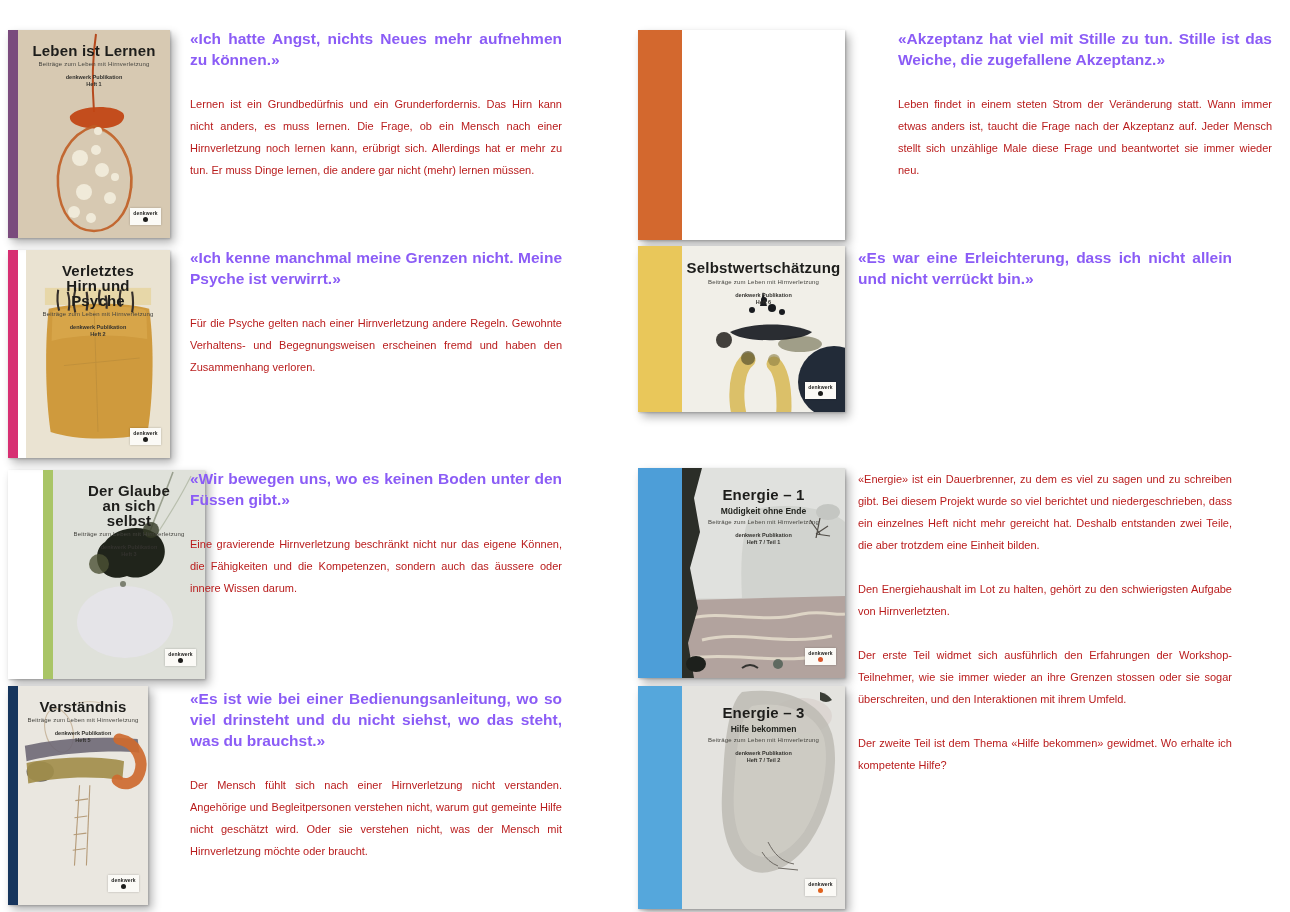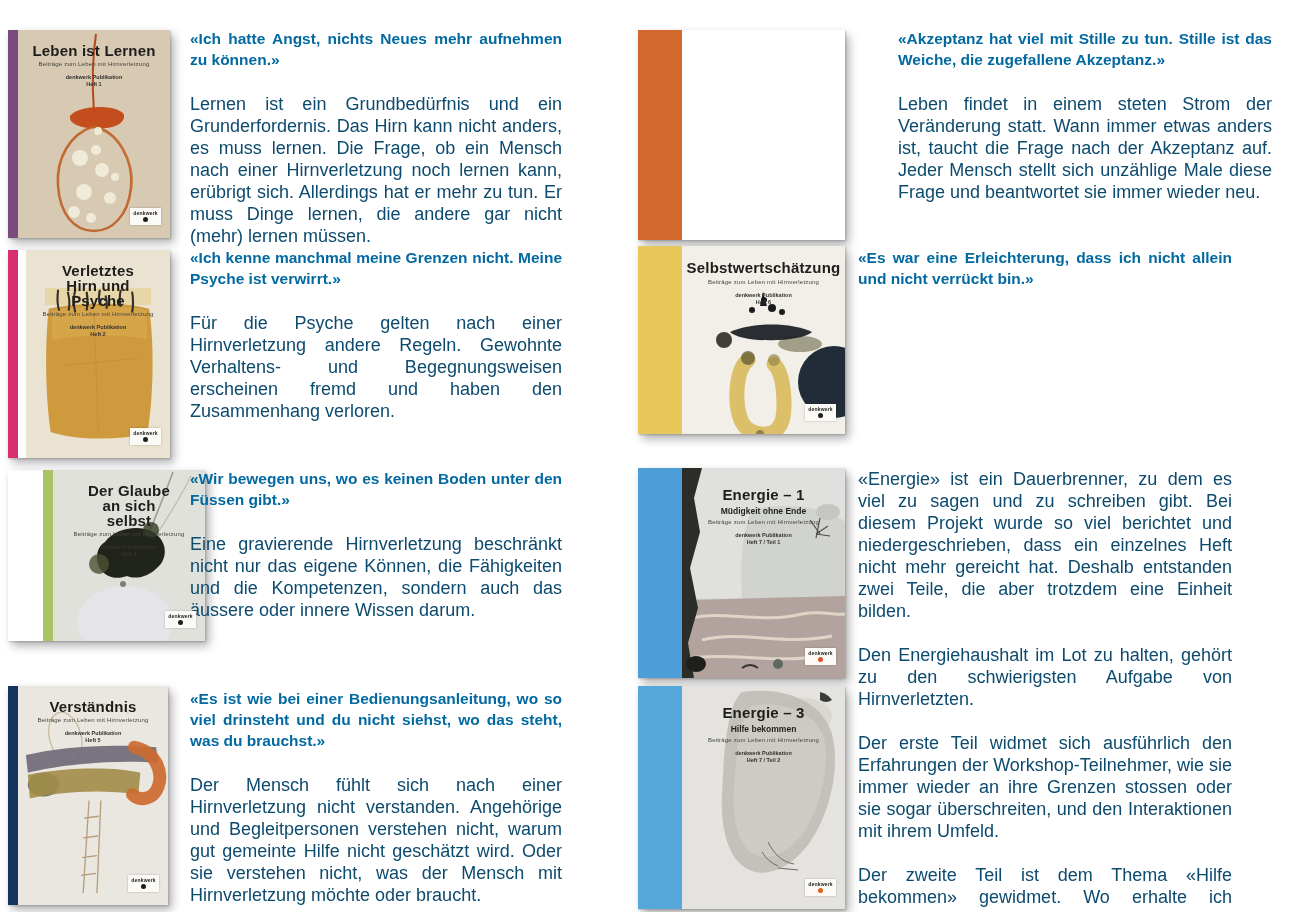--- a/index.html
+++ b/index.html
@@ -17,22 +17,22 @@
   .cover-sub-bold{font-weight:bold;color:#22241f;font-size:8.5px;margin-top:3px;}
   .cover-subtitle{font-size:6px;color:#45443f;margin-top:3px;letter-spacing:.2px;}
   .cover-pub{font-size:5.5px;font-weight:bold;color:#33322e;margin-top:7px;line-height:7px;}
   .cover-edition{font-size:5.5px;font-weight:bold;color:#33322e;line-height:7px;}
   .logo{position:absolute;right:9px;bottom:13px;width:31px;height:17px;background:#fbfaf6;z-index:2;
         display:flex;flex-direction:column;align-items:center;justify-content:center;gap:1px;
         box-shadow:0 0 2px rgba(0,0,0,.25);}
   .logo-text{font-size:5px;font-weight:bold;color:#1c1c1a;line-height:5px;letter-spacing:.2px;}
   .logo-dot{width:5px;height:5px;border-radius:50%;}
   .txt{position:absolute;}
-  .quote{font-weight:bold;color:#0369a1;font-size:15.5px;line-height:21px;text-align:justify;margin:0 0 23px 0;}
-  .para{color:#0c4a6e;font-size:18px;line-height:22px;text-align:justify;margin:0 0 22px 0;}
+  .quote{font-weight:bold;color:#8b5cf6;font-size:15.5px;line-height:21px;text-align:justify;margin:0 0 23px 0;}
+  .para{color:#b91c1c;font-size:11px;line-height:22px;text-align:justify;margin:0 0 22px 0;}
 </style>
 </head>
 <body>
 
 <div class="cover covL" style="left:8px;top:30px;width:162px;height:208px;">
   <div class="stripe" style="width: 10px; background-color: rgb(122, 75, 125);"></div>
   <div class="paper" style="background-color: rgb(215, 201, 178);">
     <svg class="art" viewBox="0 0 152 208">
       <path d="M78 4 C74 30 74 55 76 82" stroke="#b5491d" stroke-width="2" fill="none"></path>
       <path d="M52 86 C60 75 96 74 105 83 C109 89 102 97 88 98 C70 100 50 96 52 86 Z" fill="#c24715" opacity="0.95"></path>
@@ -91,21 +91,21 @@
       <div class="cover-pub">denkwerk Publikation</div>
       <div class="cover-edition">Heft 2</div>
     </div>
     <div class="logo">
       <span class="logo-text">denkwerk</span>
       <span class="logo-dot" style="background-color: rgb(29, 29, 27);"></span>
     </div>
   </div>
 </div>
 
-<div class="cover covL" style="left:8px;top:470px;width:162px;height:171px;padding-left:35px;">
+<div class="cover covL" style="left:8px;top:470px;width:162px;height:209px;padding-left:35px;">
   <div class="stripe" style="width: 10px; background-color: rgb(169, 197, 102);"></div>
   <div class="paper" style="background-color: rgb(223, 225, 218);">
     <svg class="art" viewBox="0 0 152 205">
       <ellipse cx="72" cy="152" rx="48" ry="36" fill="#e7e4ec" opacity="0.75"></ellipse>
       <path d="M96 64 C104 42 112 24 120 2" stroke="#9aa08f" stroke-width="1.6" fill="none"></path>
       <path d="M100 70 C112 52 126 30 138 6" stroke="#b9bfae" stroke-width="1.2" fill="none"></path>
       <path d="M52 72 C62 58 86 54 100 62 C114 70 116 88 104 98 C96 106 84 110 74 106 C58 112 44 102 44 88 C44 80 47 75 52 72 Z" fill="#20241b"></path>
       <circle cx="46" cy="94" r="10" fill="#4c5134" opacity="0.8"></circle>
       <circle cx="98" cy="60" r="8" fill="#333a26" opacity="0.8"></circle>
       <circle cx="70" cy="114" r="3" fill="#3a3f2c" opacity="0.6"></circle>
@@ -116,21 +116,21 @@
       <div class="cover-pub">denkwerk Publikation</div>
       <div class="cover-edition">Heft 3</div>
     </div>
     <div class="logo">
       <span class="logo-text">denkwerk</span>
       <span class="logo-dot" style="background-color: rgb(29, 29, 27);"></span>
     </div>
   </div>
 </div>
 
-<div class="cover covL" style="left:8px;top:686px;width:160px;height:219px;">
+<div class="cover covL" style="left:8px;top:686px;width:140px;height:219px;">
   <div class="stripe" style="width: 10px; background-color: rgb(22, 53, 93);"></div>
   <div class="paper" style="background-color: rgb(234, 231, 224);">
     <svg class="art" viewBox="0 0 152 219">
       <ellipse cx="48" cy="52" rx="16" ry="26" transform="rotate(-15 48 52)" stroke="#c9b8a0" stroke-width="1.3" fill="none"></ellipse>
       <path d="M60 24 C80 14 100 18 112 28" stroke="#cfc2ac" stroke-width="1" fill="none"></path>
       <path d="M8 70 C40 62 90 58 140 62 L142 78 C100 74 40 80 10 88 Z" fill="#6e6876" opacity="0.9"></path>
       <ellipse cx="26" cy="100" rx="16" ry="12" fill="#4e4a49" opacity="0.85"></ellipse>
       <path d="M10 90 C50 82 100 82 124 88 L122 110 C80 104 40 108 12 114 Z" fill="#a28e4b" opacity="0.92"></path>
       <path d="M118 62 C138 66 148 86 142 102 C138 114 124 118 116 110" stroke="#cd6a2f" stroke-width="13" fill="none" opacity="0.92" stroke-linecap="round"></path>
       <g stroke="#b59b78" stroke-width="1.3" fill="none">
@@ -177,21 +177,21 @@
       <div class="cover-pub">denkwerk Publikation</div>
       <div class="cover-edition">Heft 4</div>
     </div>
     <div class="logo">
       <span class="logo-text">denkwerk</span>
       <span class="logo-dot" style="background-color: rgb(29, 29, 27);"></span>
     </div>
   </div>
 </div>
 
-<div class="cover covR" style="left:638px;top:246px;width:207px;height:188px;">
+<div class="cover covR" style="left:638px;top:246px;width:207px;height:166px;">
   <div class="stripe" style="width: 44px; background-color: rgb(233, 199, 90);"></div>
   <div class="paper" style="background-color: rgb(241, 239, 232);">
     <svg class="art" viewBox="0 0 163 212">
       <g fill="#191b1f">
         <path d="M78 60 l3 -14 l4 14 z"></path>
           <circle cx="70" cy="64" r="3"></circle>
           <circle cx="90" cy="62" r="4"></circle>
         <circle cx="100" cy="66" r="3"></circle>
           <circle cx="82" cy="54" r="3"></circle>
       </g>

